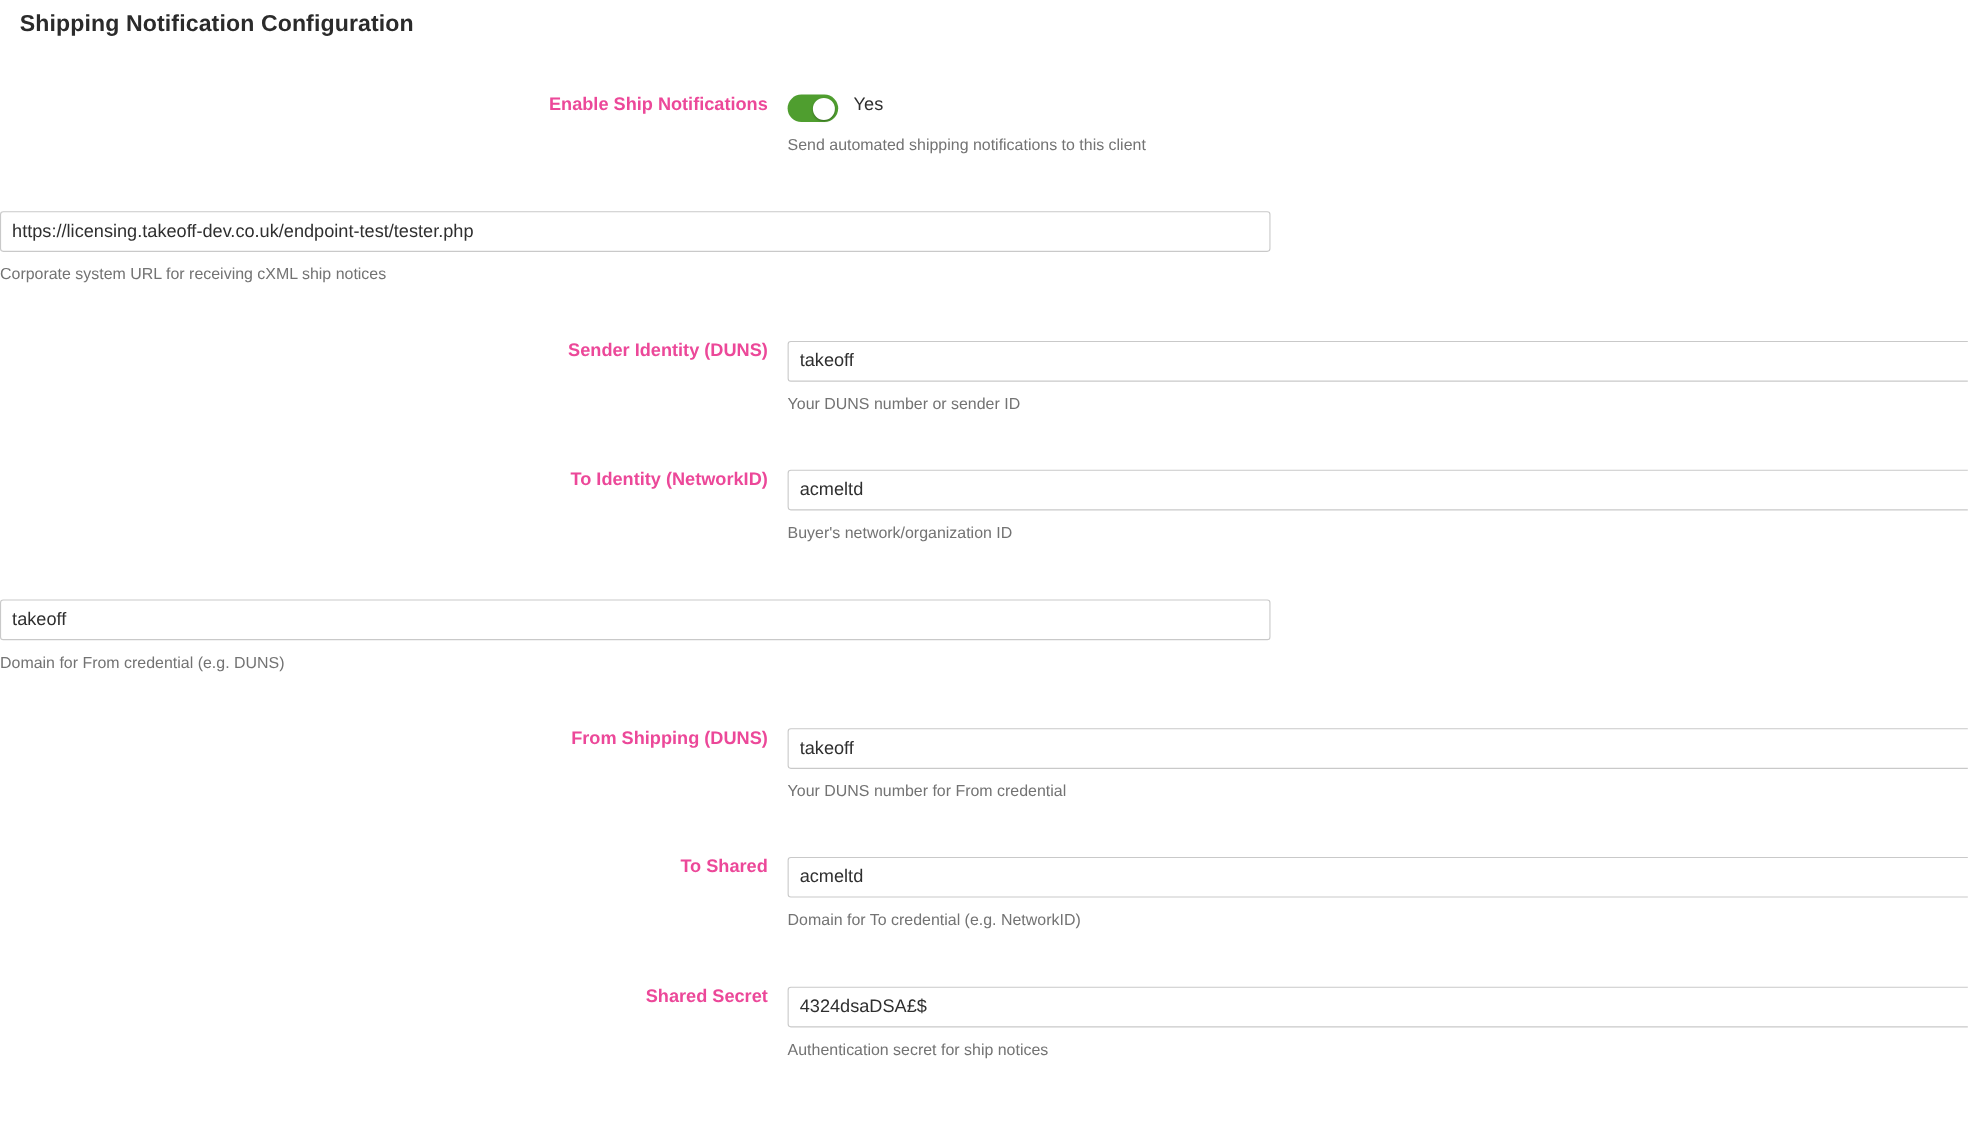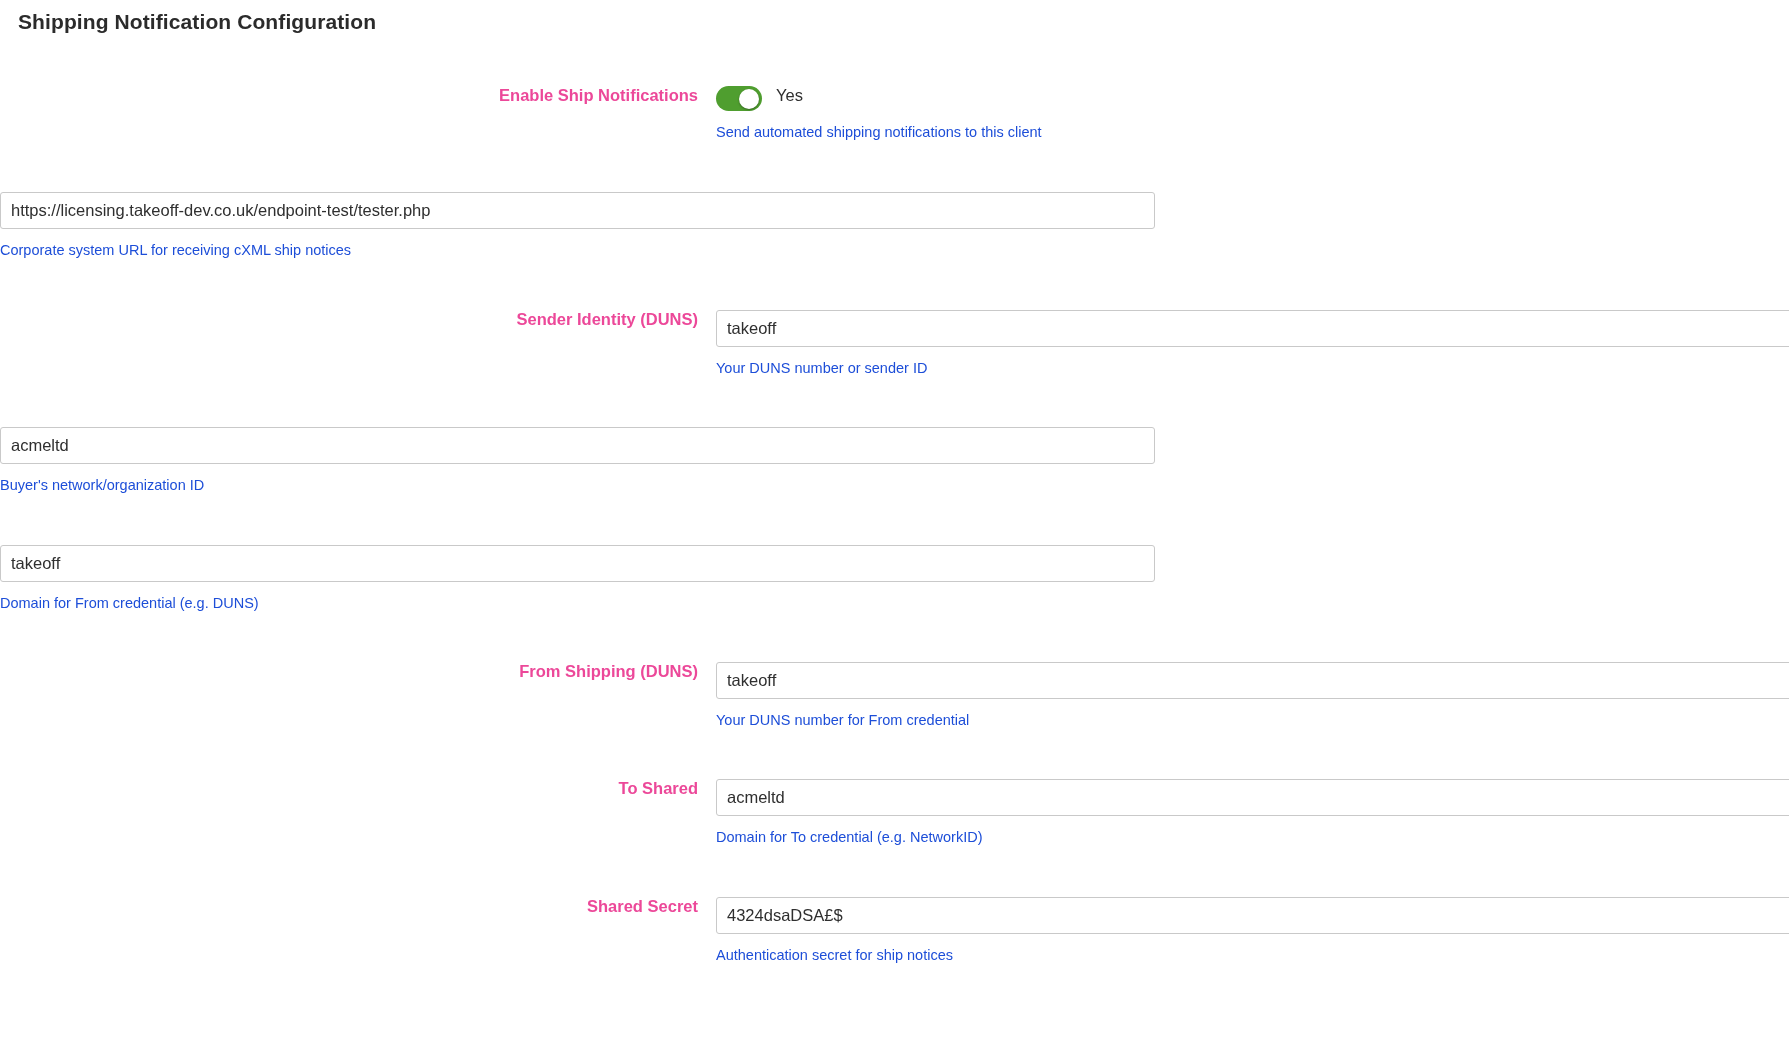--- a/index.html
+++ b/index.html
@@ -61,21 +61,21 @@
     font-size: 16.5px;
     font-family: "Liberation Sans", sans-serif;
     color: #2f2f2f;
     border: 1px solid #c9c9c9;
     border-radius: 3px;
     background: #ffffff;
     outline: none;
   }
   .help-text {
     font-size: 14.5px;
-    color: #1d4ed8;
+    color: #737373;
     margin-top: 13px;
     line-height: 1.2;
   }
   .toggle-wrap {
     display: flex;
     align-items: flex-start;
     gap: 14px;
   }
   .toggle {
     position: relative;
@@ -143,20 +143,21 @@
       <div class="field-label">Sender Identity (DUNS)</div>
       <div class="field-control">
         <input class="text-input" type="text" value="takeoff" style="">
         <div class="help-text">Your DUNS number or sender ID</div>
       </div>
     </div>
 
     <div class="row-gap-b"></div>
 
     <div class="field-row">
+      <div class="field-label">To Identity (NetworkID)</div>
       <div class="field-control">
         <input class="text-input" type="text" value="acmeltd" style="">
         <div class="help-text">Buyer's network/organization ID</div>
       </div>
     </div>
 
     <div class="row-gap-b"></div>
 
     <div class="field-row">
       <div class="field-control">

